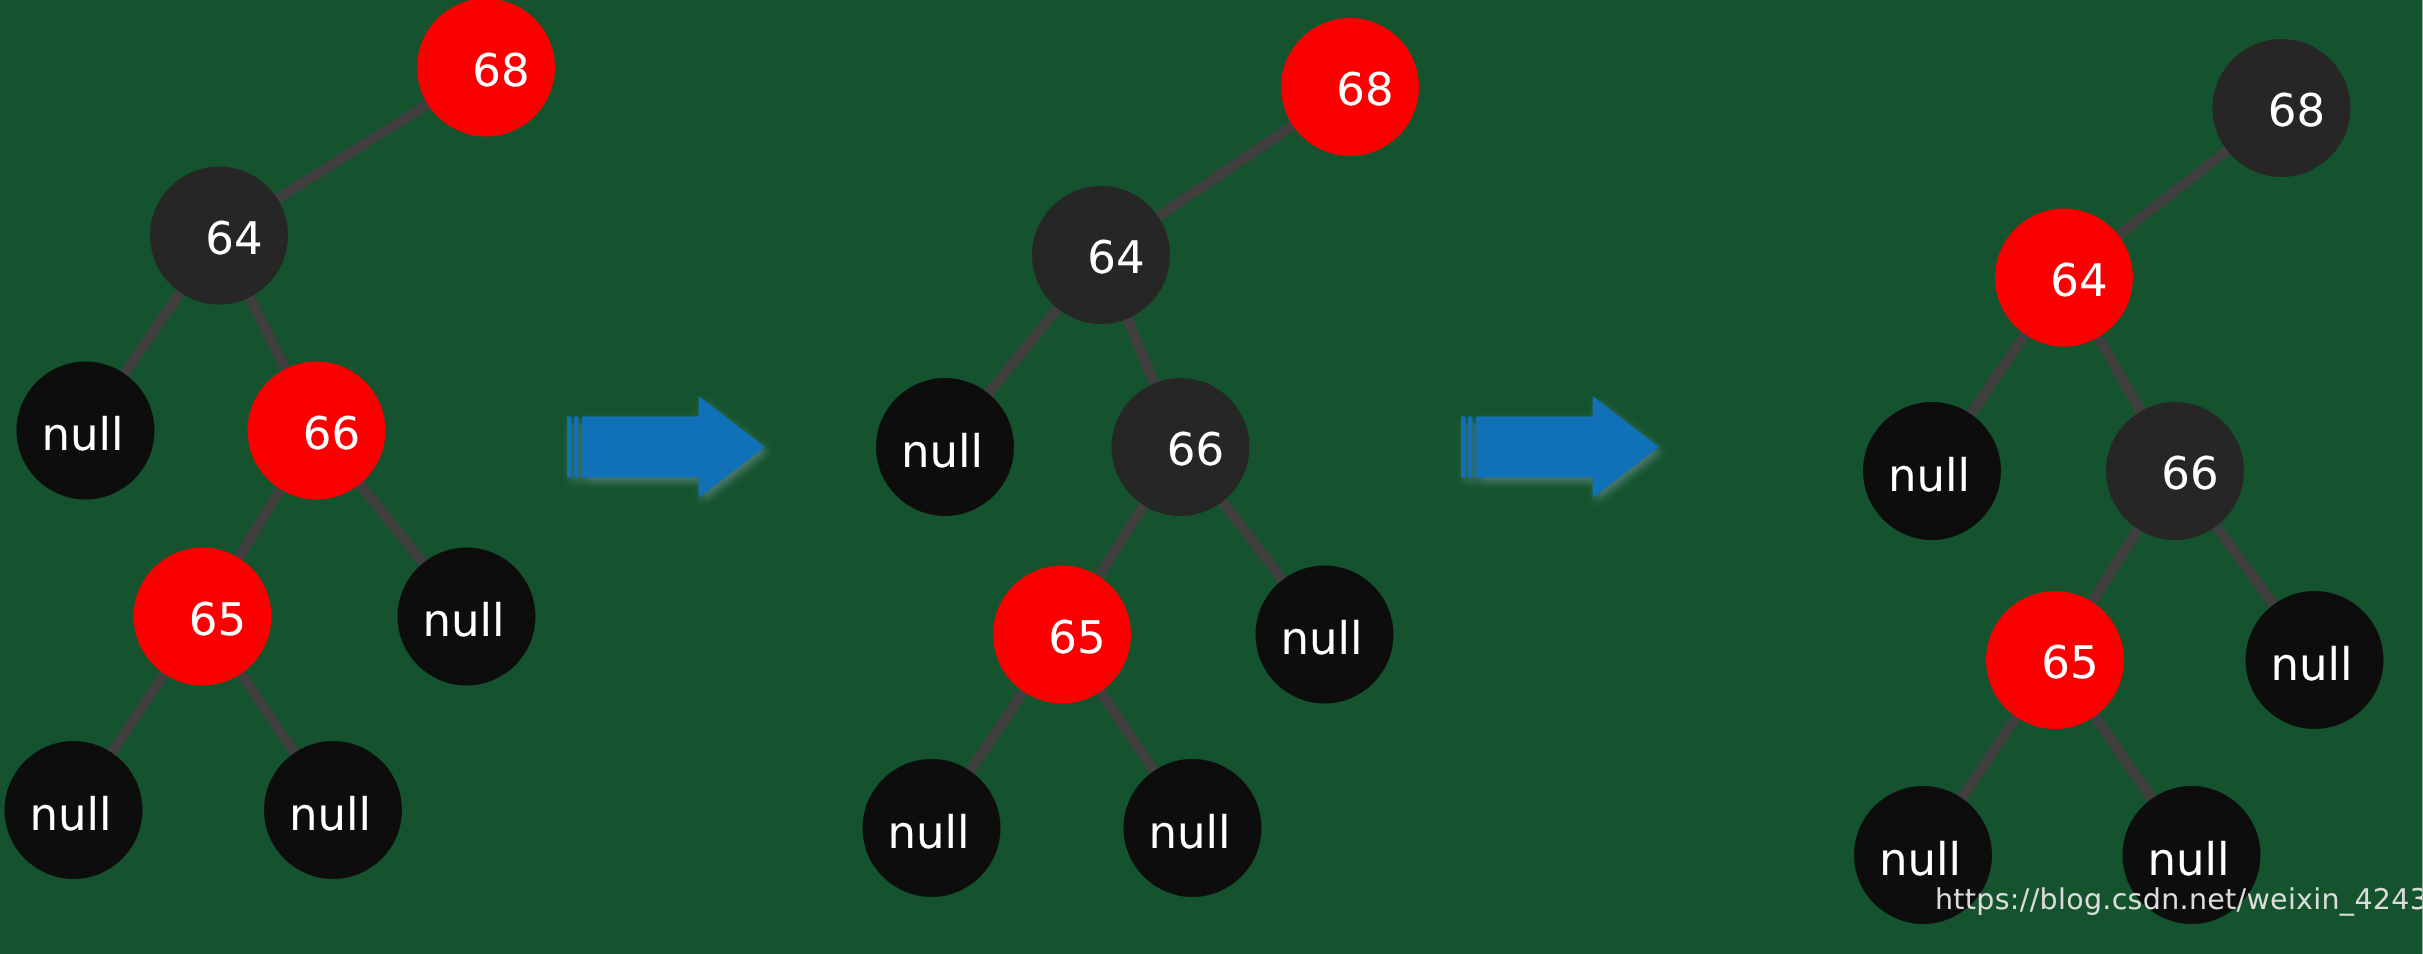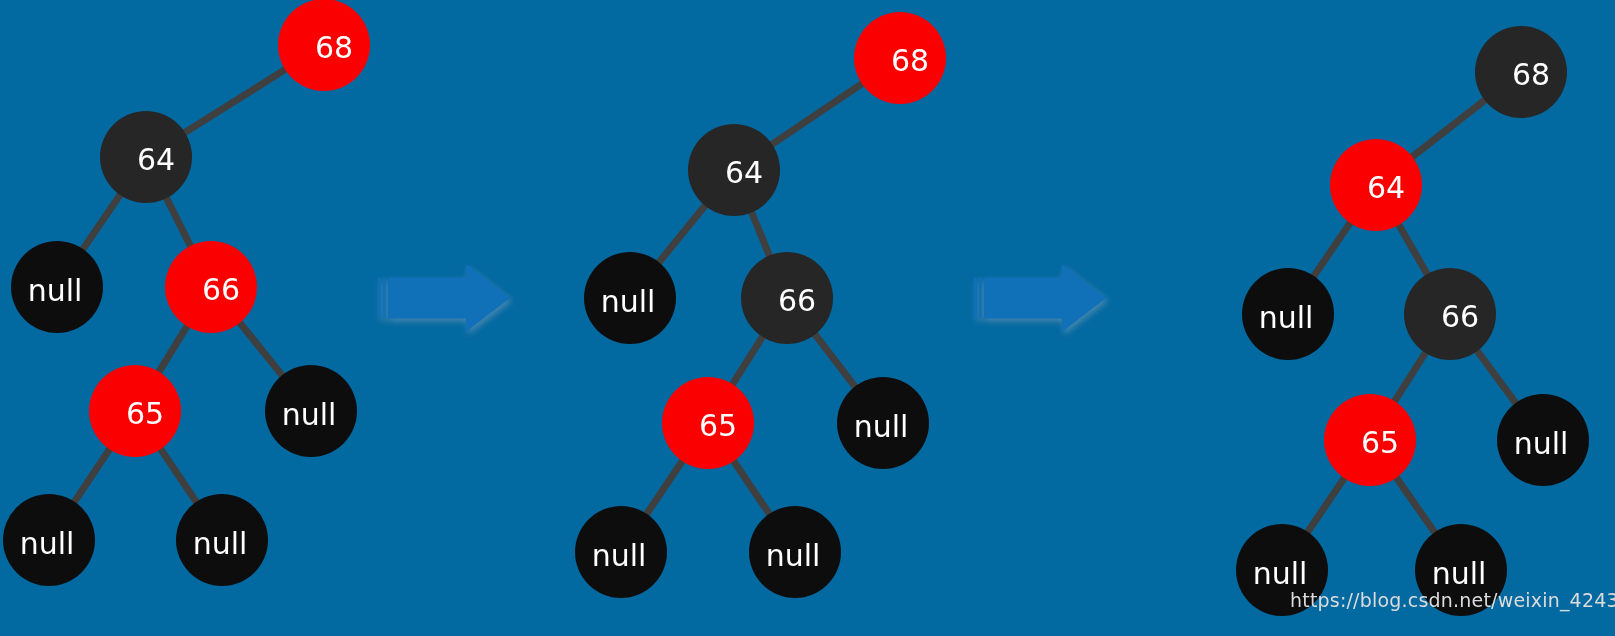--- a/index.html
+++ b/index.html
@@ -60,21 +60,21 @@
     color: #dcdcdc;
     font-size: 19px;
     letter-spacing: 0.2px;
     white-space: nowrap;
     user-select: none;
   }
 </style>
 </head>
 <body>
 
-<div id="canvas" style="width: 1615px; height: 636px; background: #0369a1;">
+<div id="canvas" style="width: 1615px; height: 636px; background: #14532d;">
 
   <svg class="tree-svg" id="edge-layer" viewBox="0 0 1615 636" xmlns="http://www.w3.org/2000/svg">
       <line x1="177.14721140246087" y1="137.4017546231707" x2="292.85278859753913" y2="64.59824537682931" stroke="#3f3f3f" stroke-width="7" stroke-linecap="round"></line>
       <line x1="125.21125902466454" y1="187.36557670554618" x2="77.78874097533546" y2="256.6344232944538" stroke="#3f3f3f" stroke-width="7" stroke-linecap="round"></line>
       <line x1="162.45746031439845" y1="189.9149206287969" x2="194.54253968560155" y2="254.0850793712031" stroke="#3f3f3f" stroke-width="7" stroke-linecap="round"></line>
       <line x1="191.76971626820222" y1="318.3757260887227" x2="154.23028373179778" y2="379.6242739112773" stroke="#3f3f3f" stroke-width="7" stroke-linecap="round"></line>
       <line x1="234.10129020378398" y1="315.6455998526921" x2="287.89870979621605" y2="382.3544001473079" stroke="#3f3f3f" stroke-width="7" stroke-linecap="round"></line>
       <line x1="114.58703277891158" y1="441.61945083163266" x2="69.41296722108842" y2="509.38054916836734" stroke="#3f3f3f" stroke-width="7" stroke-linecap="round"></line>
       <line x1="155.57641339262238" y1="441.5098543407849" x2="201.42358660737762" y2="509.4901456592151" stroke="#3f3f3f" stroke-width="7" stroke-linecap="round"></line>
       <line x1="764.5058914386849" y1="149.41771180040539" x2="869.4941085613151" y2="78.58228819959461" stroke="#3f3f3f" stroke-width="7" stroke-linecap="round"></line>

